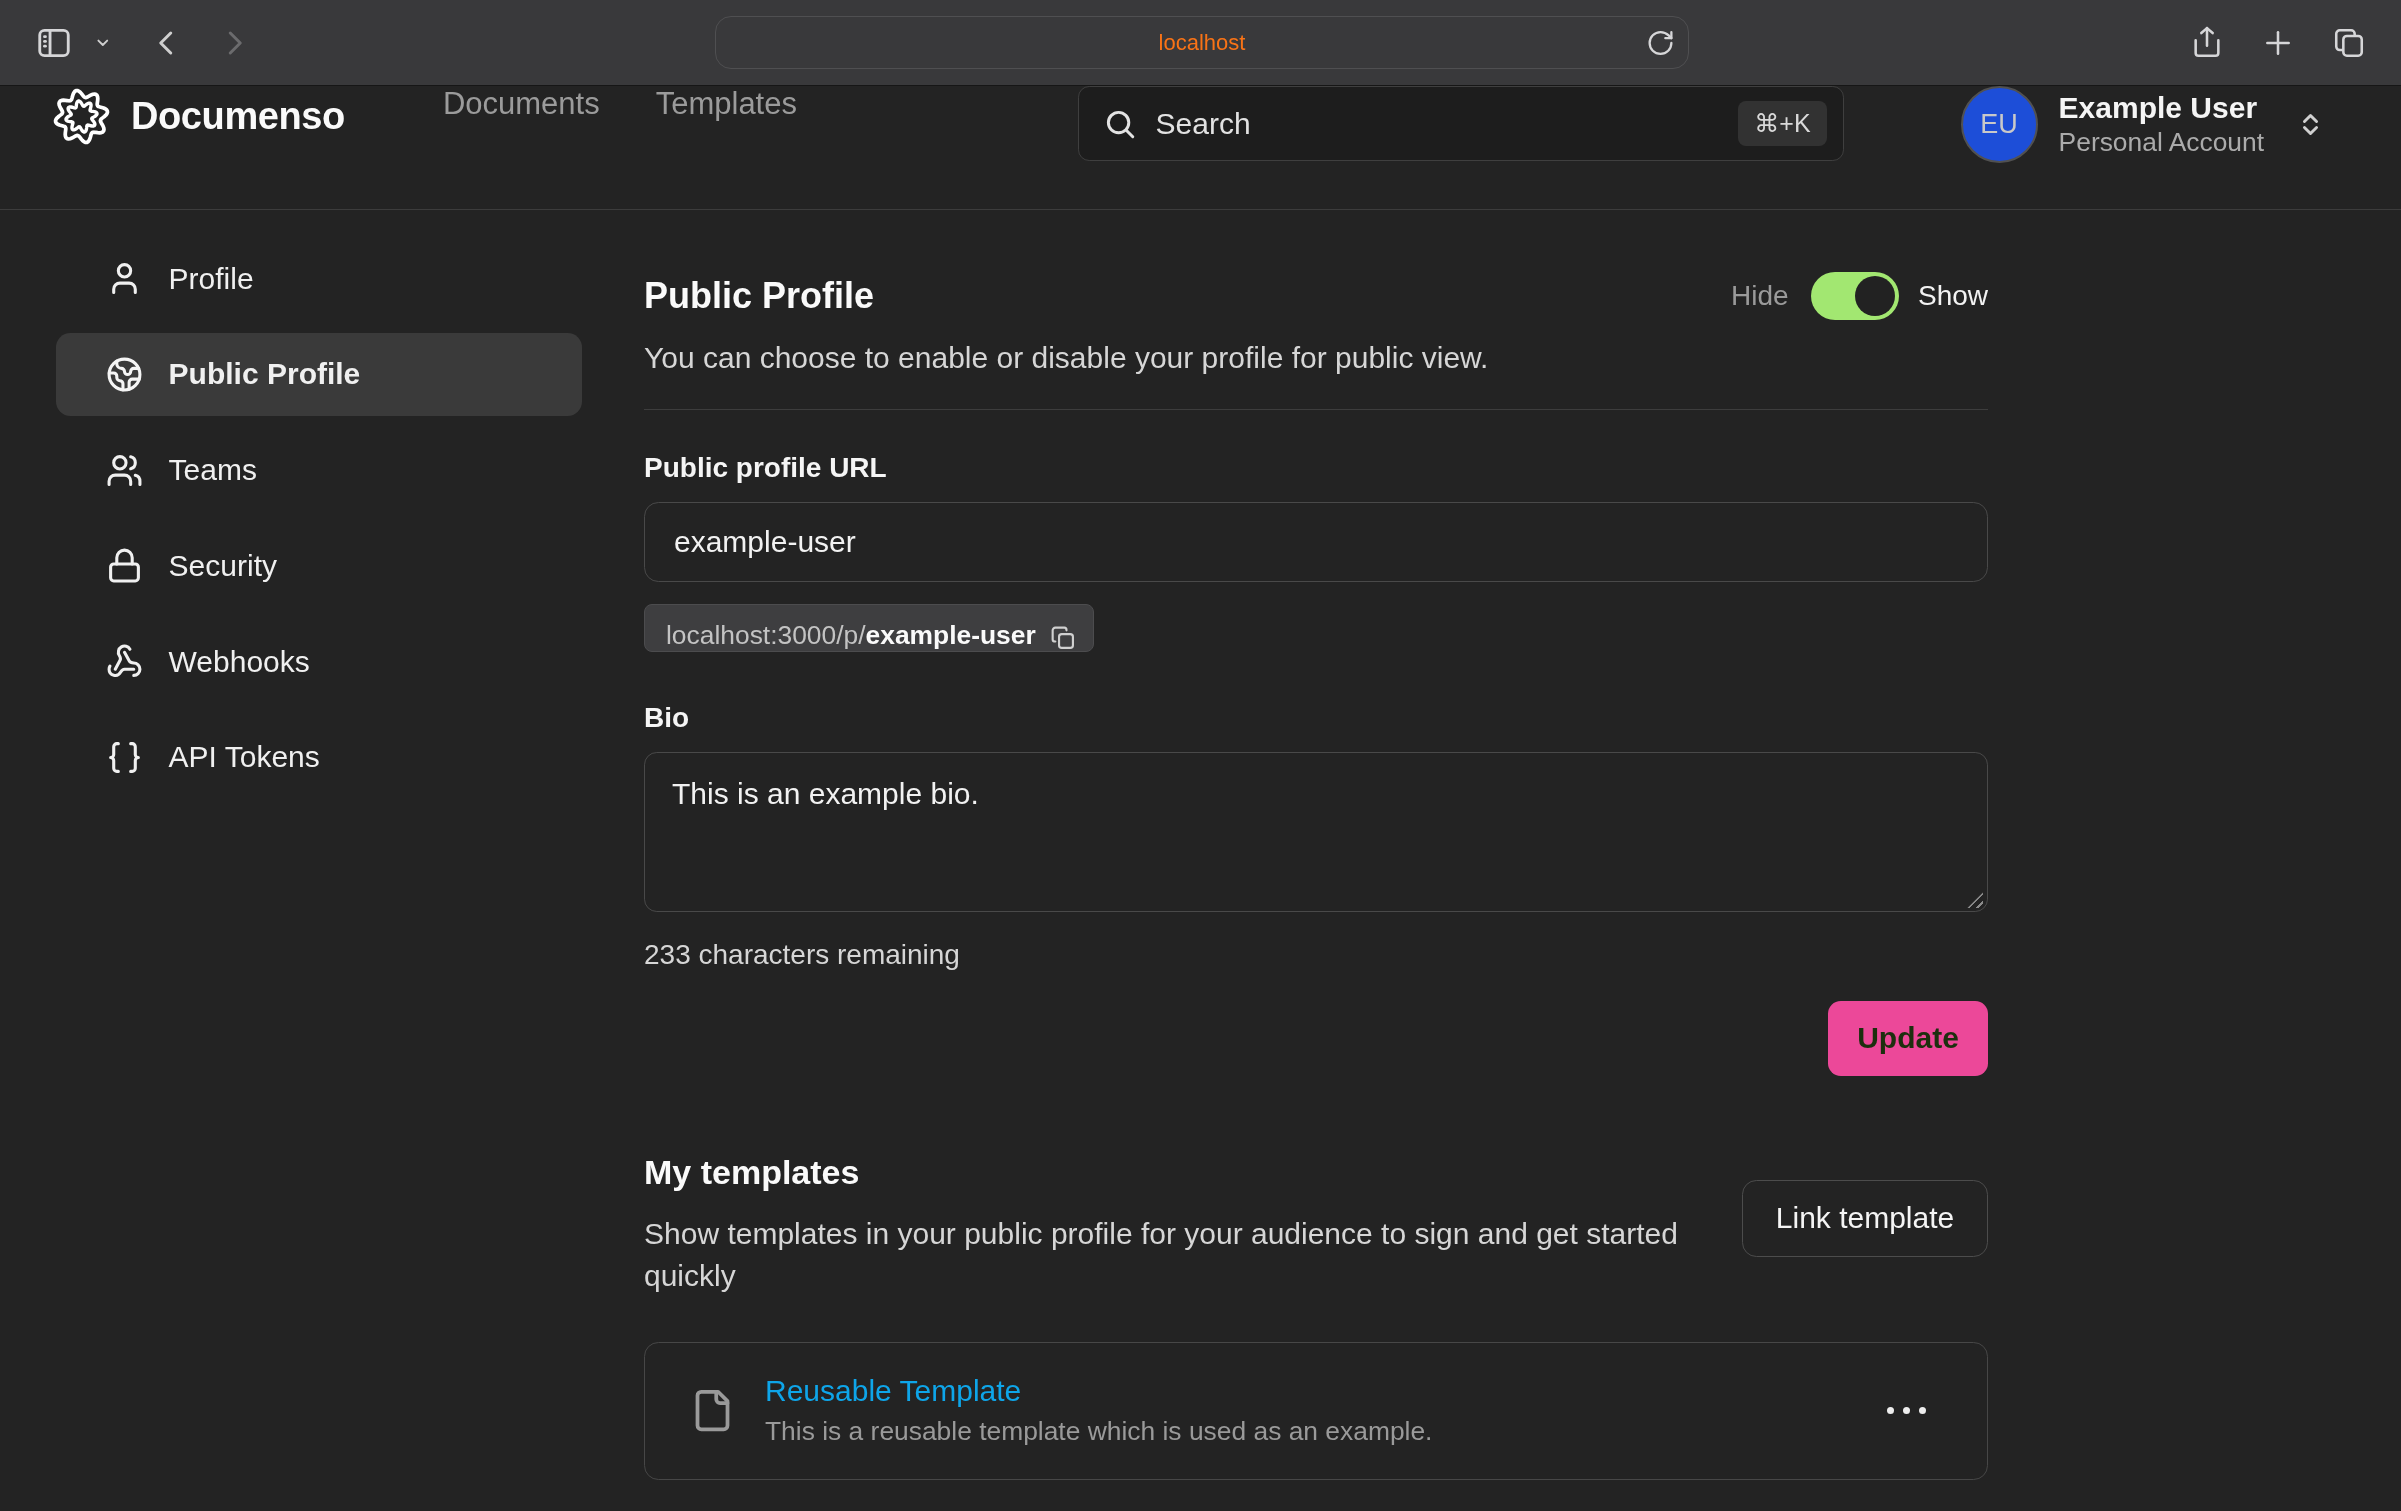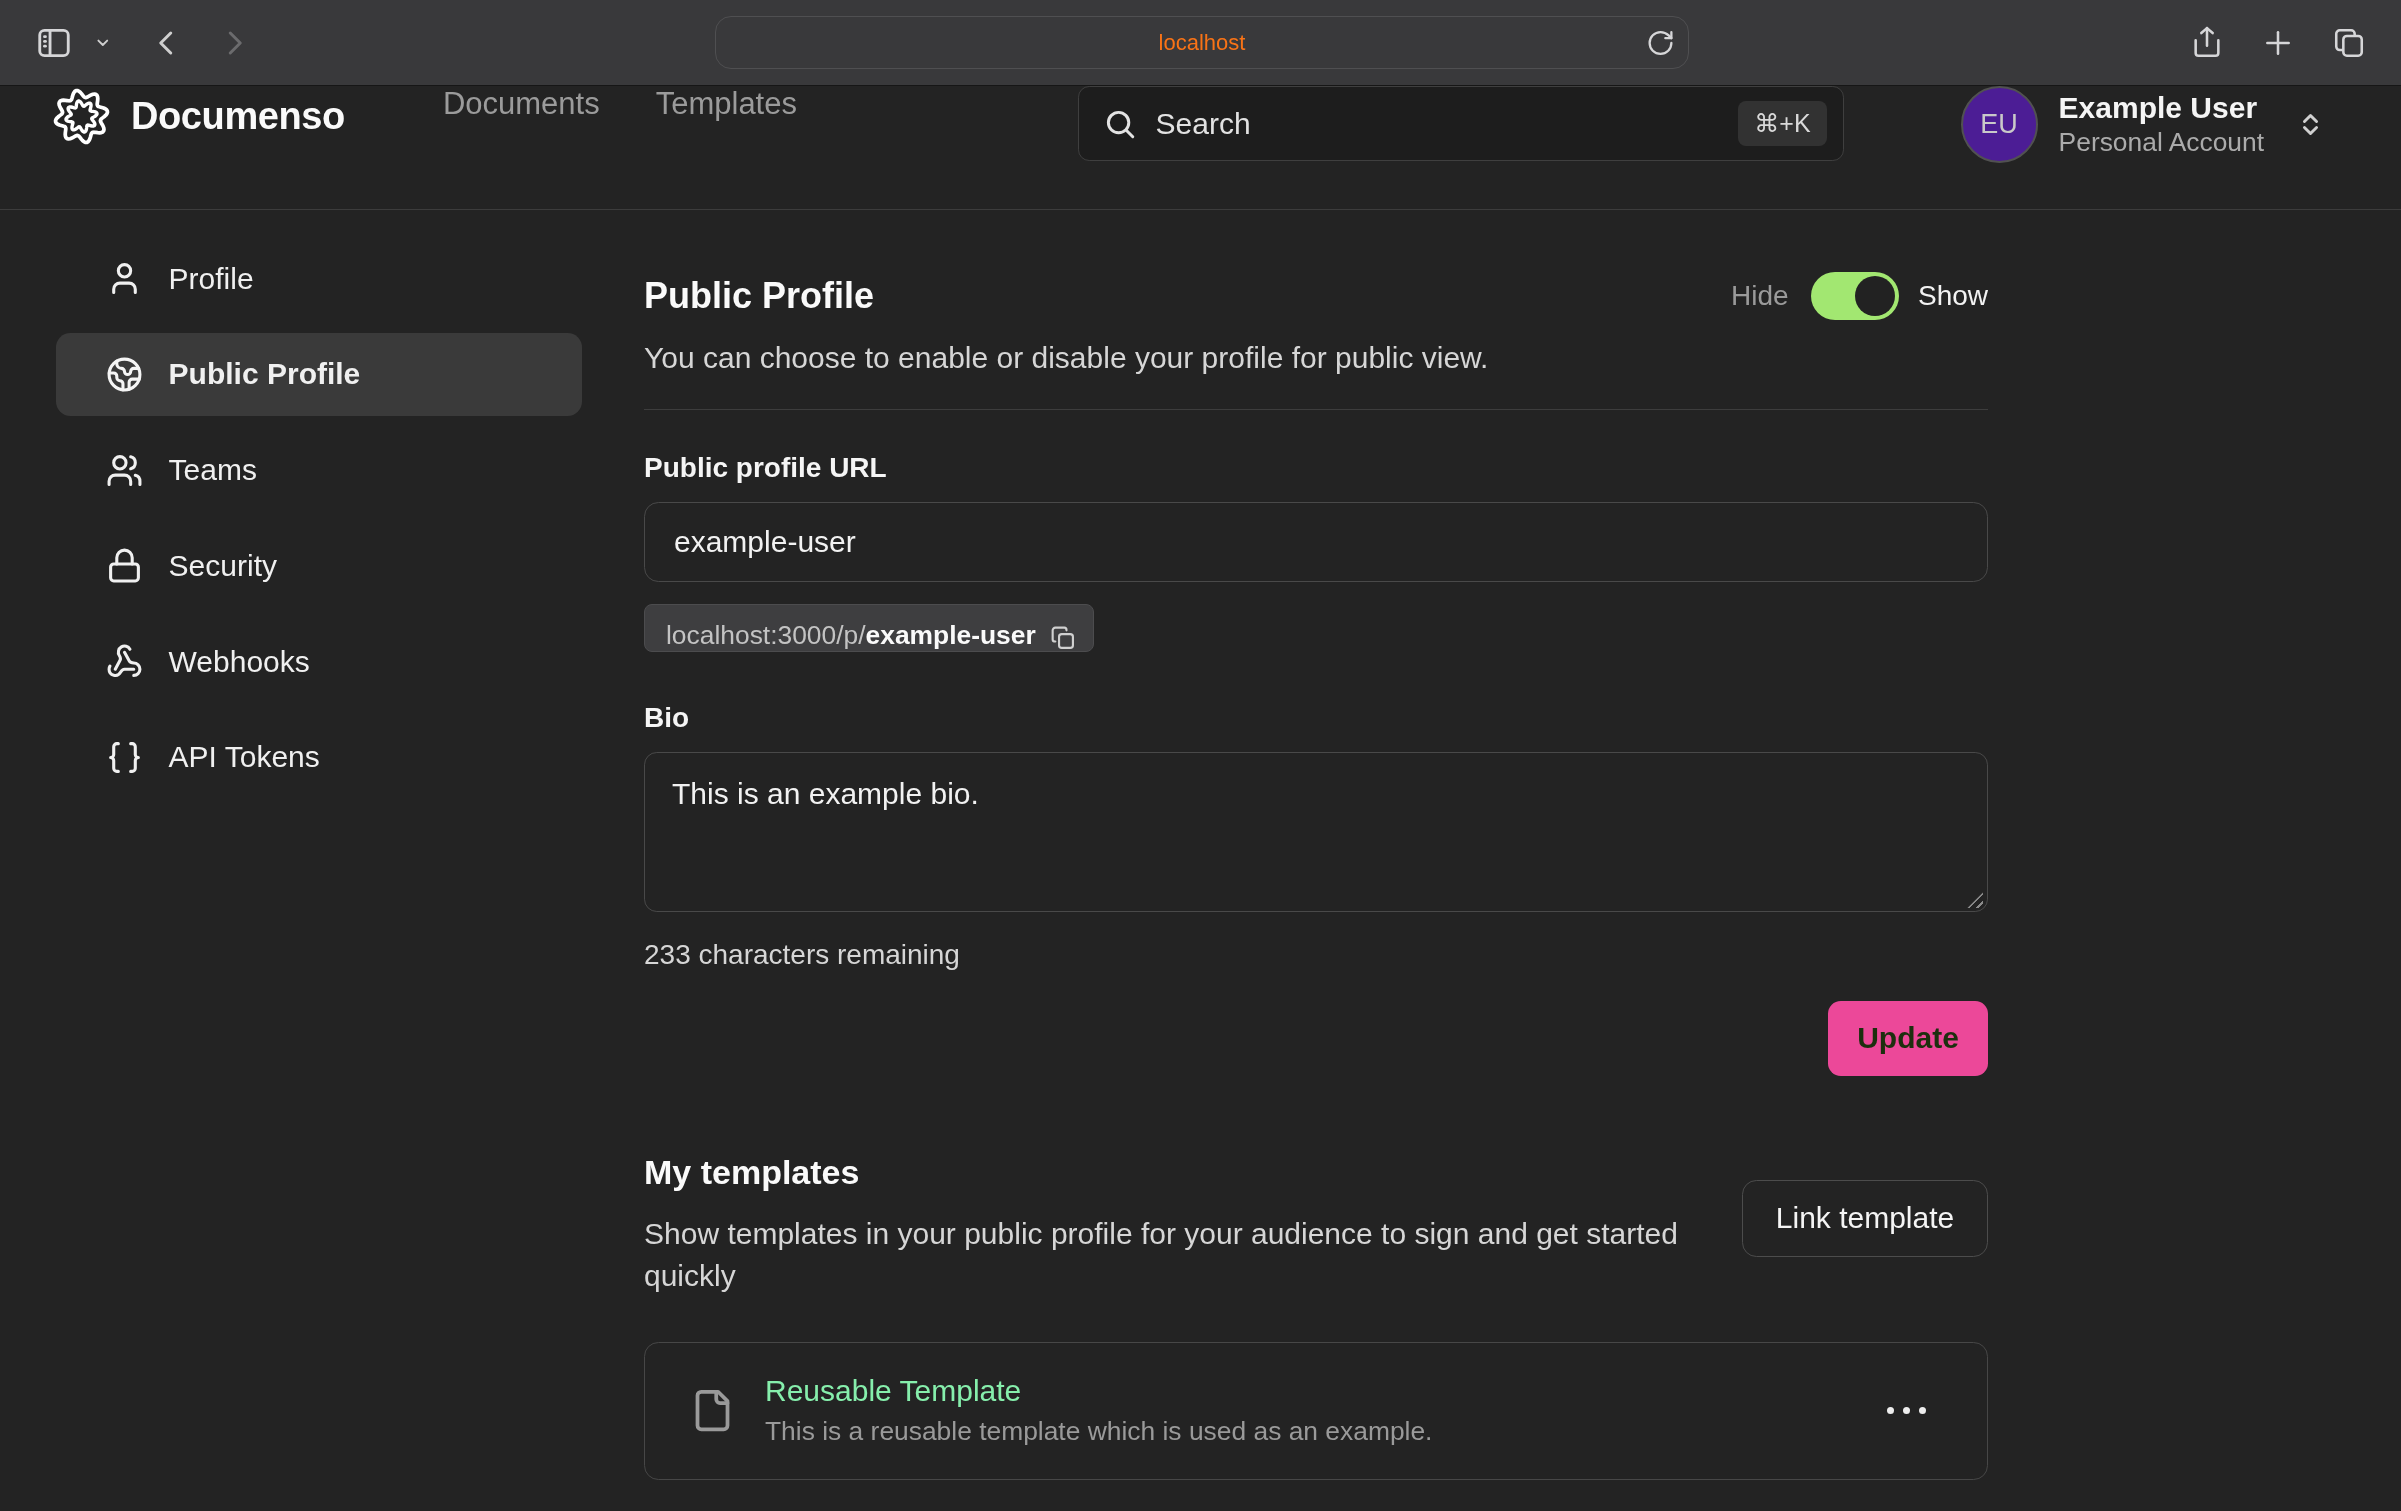--- a/index.html
+++ b/index.html
@@ -47,21 +47,21 @@
     flex:1; background:transparent; border:none; outline:none;
     color:#e8e8e8; font-size:30px; margin-left:19px; font-family:inherit;
   }
   .search input::placeholder { color:#e2e2e2; opacity:1; }
   .kbd-chip {
     background:#323232; border-radius:8px; height:45px; padding:0 16px;
     display:flex; align-items:center; color:#d9d9d9; font-size:25px;
   }
   .user { display:flex; align-items:center; margin-left:117px; cursor:pointer; }
   .avatar {
-    width:77px; height:77px; border-radius:50%; background:#4c1d95;
+    width:77px; height:77px; border-radius:50%; background:#1d4ed8;
     border:2.4px solid #515151; display:flex; align-items:center; justify-content:center;
     color:#c9c9c9; font-size:27px; font-weight:500;
   }
   .user-meta { margin-left:21px; }
   .user-name { font-size:30px; font-weight:600; color:#f5f5f5; line-height:1.2; }
   .user-account { font-size:26.4px; color:#ababab; line-height:1.25; }
   .user-caret { margin-left:32px; }
 
   
   .content { display:flex; padding:27px 0 0 56px; }
@@ -137,21 +137,21 @@
     background:transparent; border:1.6px solid #4c4c4c; border-radius:14.4px;
     color:#f5f5f5; font-size:30px; font-weight:500; cursor:pointer; font-family:inherit;
   }
 
   .template-card {
     margin-top:45px; height:138px; border:1.6px solid #474747; border-radius:14.4px;
     display:flex; align-items:center; padding:0 45px; cursor:pointer;
   }
   .file-icon { width:45px; height:45px; color:#9a9a9a; flex-shrink:0; }
   .card-text { margin-left:30px; flex:1; }
-  .card-title { font-size:30px; font-weight:500; color:#86efac; }
+  .card-title { font-size:30px; font-weight:500; color:#0ea5e9; }
   .card-desc { margin-top:8px; font-size:26.4px; color:#9a9a9a; }
   .ellipsis-btn { background:none; border:none; cursor:pointer; display:flex; gap:8.8px; padding:16px; }
   .ellipsis-btn i { width:7.2px; height:7.2px; border-radius:50%; background:#ededed; }
 </style>
 </head>
 <body>
 
 <div class="chrome">
   <div class="chrome-left">
     <button class="chrome-btn">

